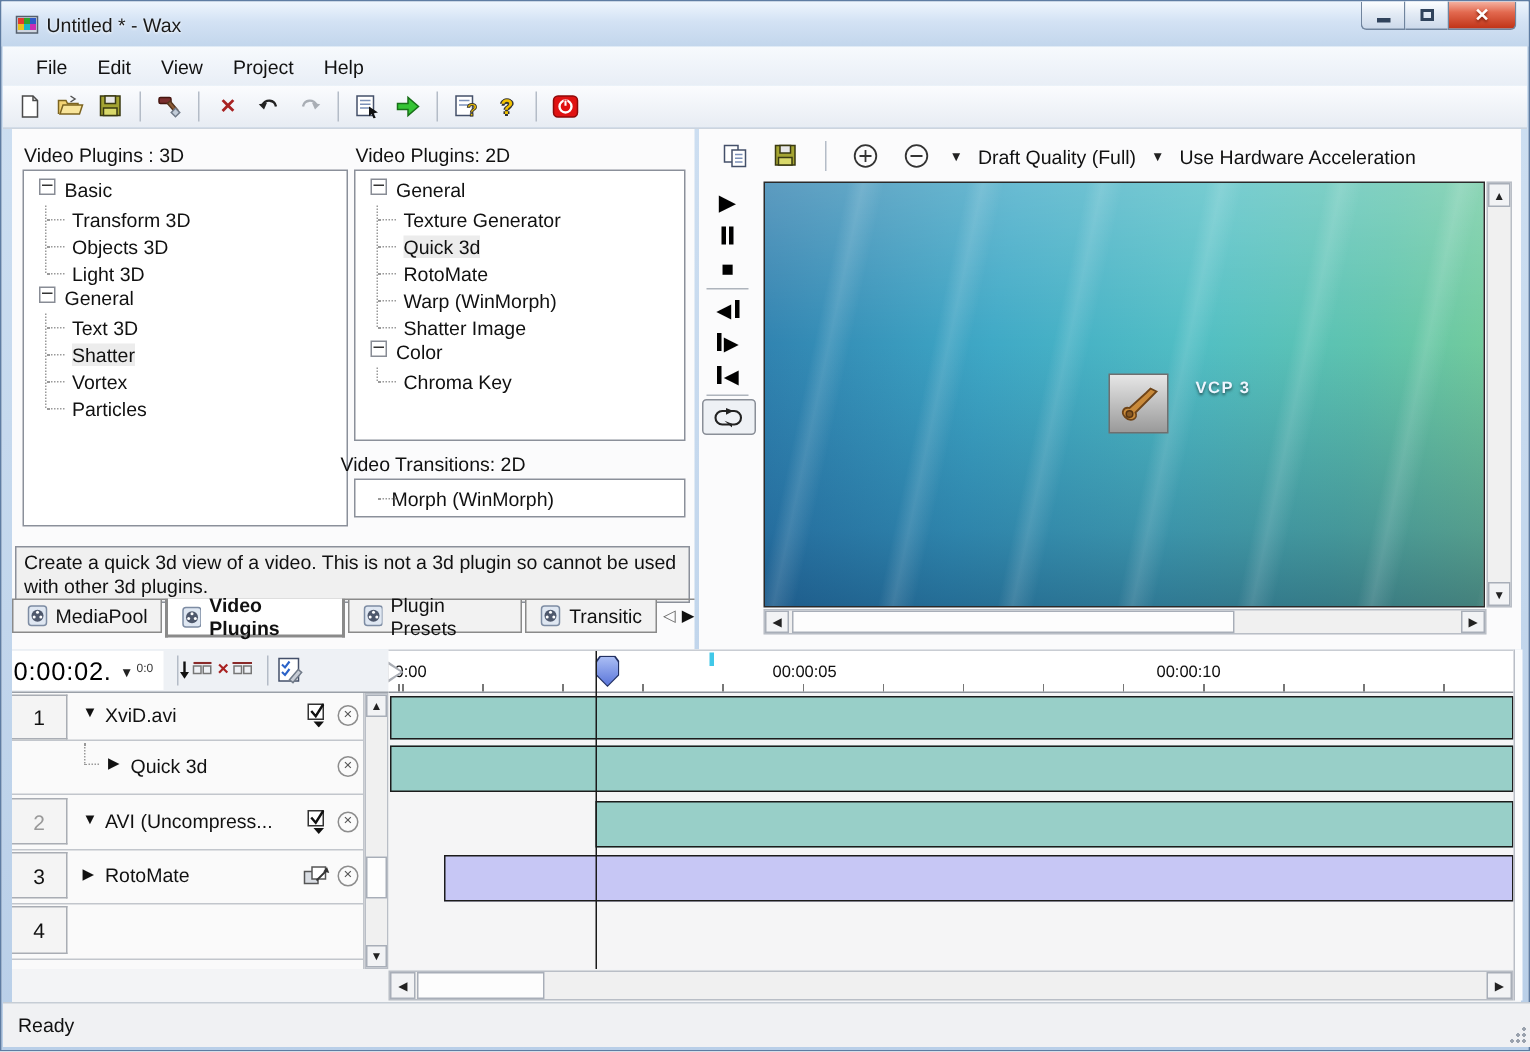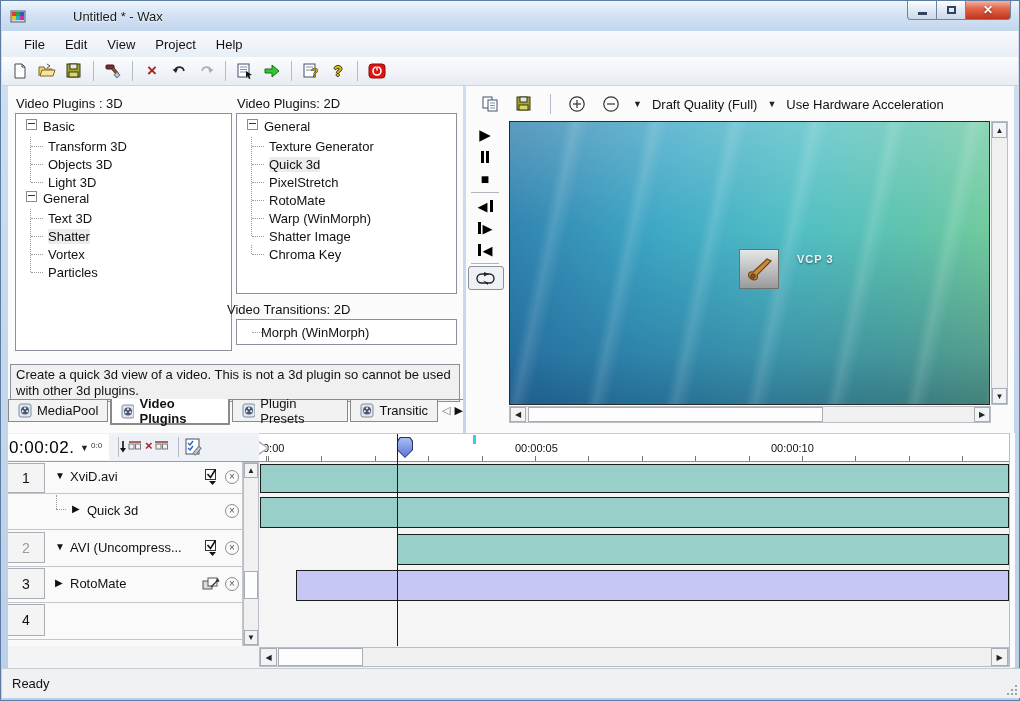--- a/index.html
+++ b/index.html
@@ -1,21 +1,21 @@
 <!DOCTYPE html>
 <html><head>
 <meta charset="utf-8">
 <style>
   html,body{margin:0;padding:0;}
   body{width:1020px;height:701px;position:relative;font-family:"Liberation Sans",sans-serif;font-size:13px;color:#111;overflow:hidden;}
   .ab{position:absolute;}
   
   .win{position:absolute;inset:0;background:linear-gradient(#cfe0f2,#b9cfe8);border:1px solid #5e7ca2;box-sizing:border-box;}
   .titlebar{left:0;top:0;right:0;height:30px;background:linear-gradient(#eef5fd,#d3e2f4 45%,#c2d6ec);}
-  .title-text{left:30px;top:8px;font-size:13px;color:#1a1a1a;text-shadow:0 1px 2px #fff;margin-left:42px;}
+  .title-text{left:30px;top:8px;font-size:13px;color:#1a1a1a;text-shadow:0 1px 2px #fff;}
   .winbtns{right:8px;top:0;display:flex;}
   .wbtn{height:19px;border:1px solid #70849d;border-top:none;display:flex;align-items:center;justify-content:center;background:linear-gradient(#fdfeff,#e3ebf5 45%,#ccd9ea);box-sizing:border-box;}
   .wbtn.min{width:30px;border-radius:0 0 0 4px;}
   .wbtn.max{width:28px;border-left:none;border-right:none;}
   .wbtn.close{width:46px;border-radius:0 0 4px 0;background:linear-gradient(#f5b3a2,#e2694f 40%,#c03317);color:#fff;font-weight:bold;font-size:12px;text-shadow:0 1px 2px #7c1a06;}
   .minbar{width:9px;height:3px;background:#30435c;margin-top:7px;}
   .maxbox{width:9px;height:8px;border:2px solid #30435c;box-sizing:border-box;background:transparent;}
   .menubar{left:1px;top:30px;right:1px;height:26px;background:linear-gradient(#f7fafd,#e8eef6);display:flex;align-items:center;padding-left:12px;box-sizing:border-box;}
   .mitem{padding:4px 10px;color:#111;}
   .toolbar{left:1px;top:56px;right:1px;height:29px;background:linear-gradient(#fbfcfe,#e7ecf3);border-bottom:1px solid #ccd4de;display:flex;align-items:center;padding-left:6px;box-sizing:border-box;gap:3px;}
@@ -248,32 +248,33 @@
           <span>General</span>
         </div>
       <div class="kids">
         <div class="titem">
             <span>Texture Generator</span>
           </div>
         <div class="titem">
             <span class="sel">Quick 3d</span>
           </div>
         <div class="titem">
-            <span>PixelStretch</span>
-          </div>
-        <div class="titem">
             <span>RotoMate</span>
           </div>
         <div class="titem">
             <span>Warp (WinMorph)</span>
           </div>
         <div class="titem">
             <span>Shatter Image</span>
           </div>
       </div>
+      <div class="tgrp">
+          <span class="tbox"></span>
+          <span>Color</span>
+        </div>
       <div class="kids">
         <div class="titem">
             <span>Chroma Key</span>
           </div>
       </div>
     </div>
 
     <span class="ab treehdr" style="left:219px;top:216px;">Video Transitions: 2D</span>
     <div class="ab treebox" style="left:228px;top:233px;width:221px;height:26px;padding:3px 2px;">
       <div class="titem" style="padding-left:22px;">

